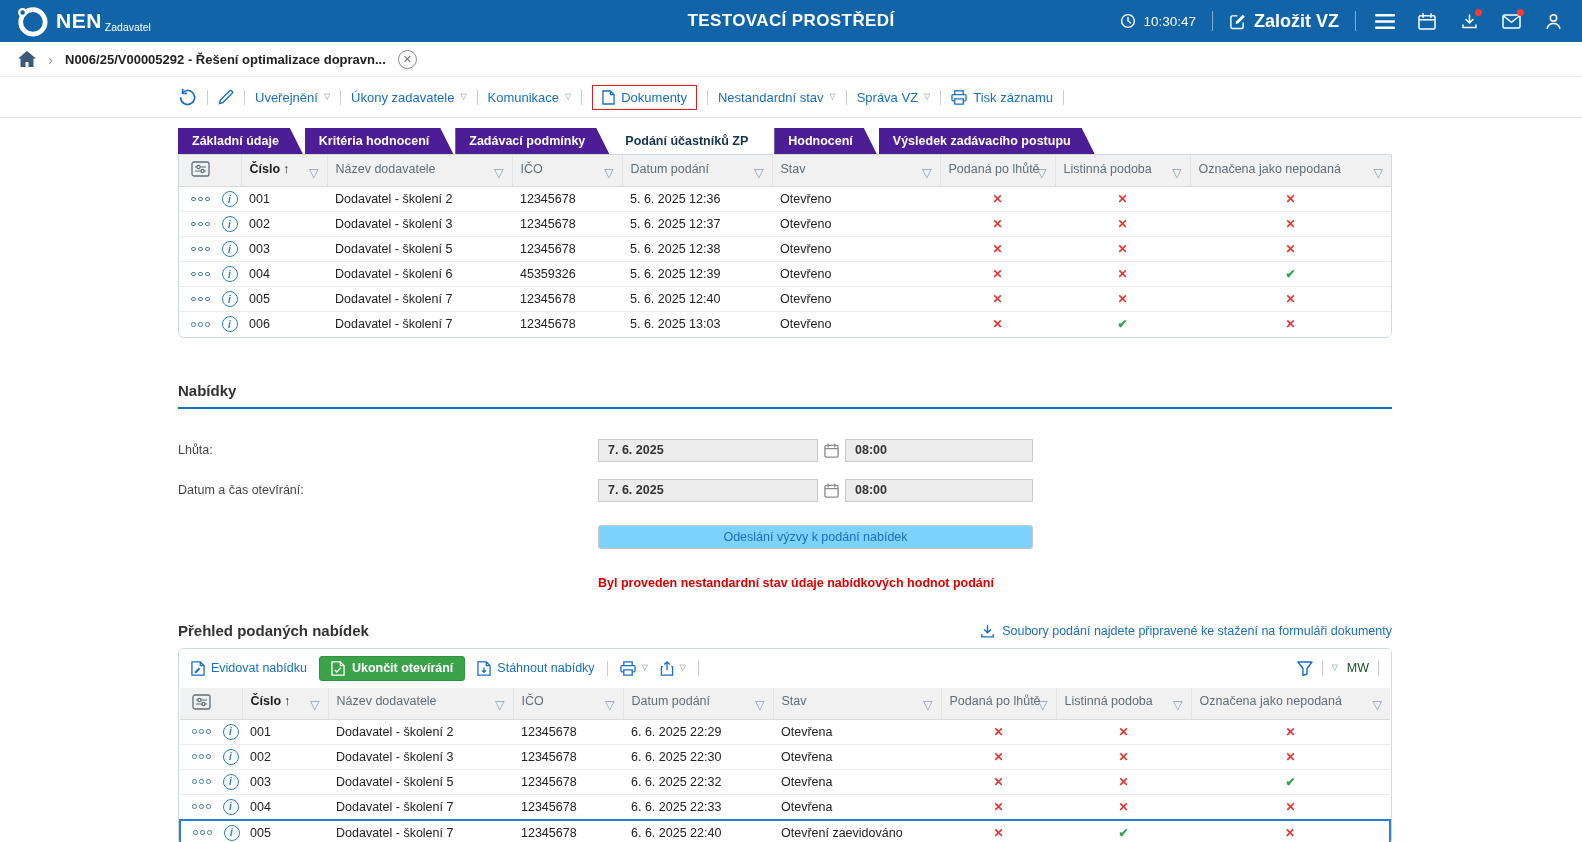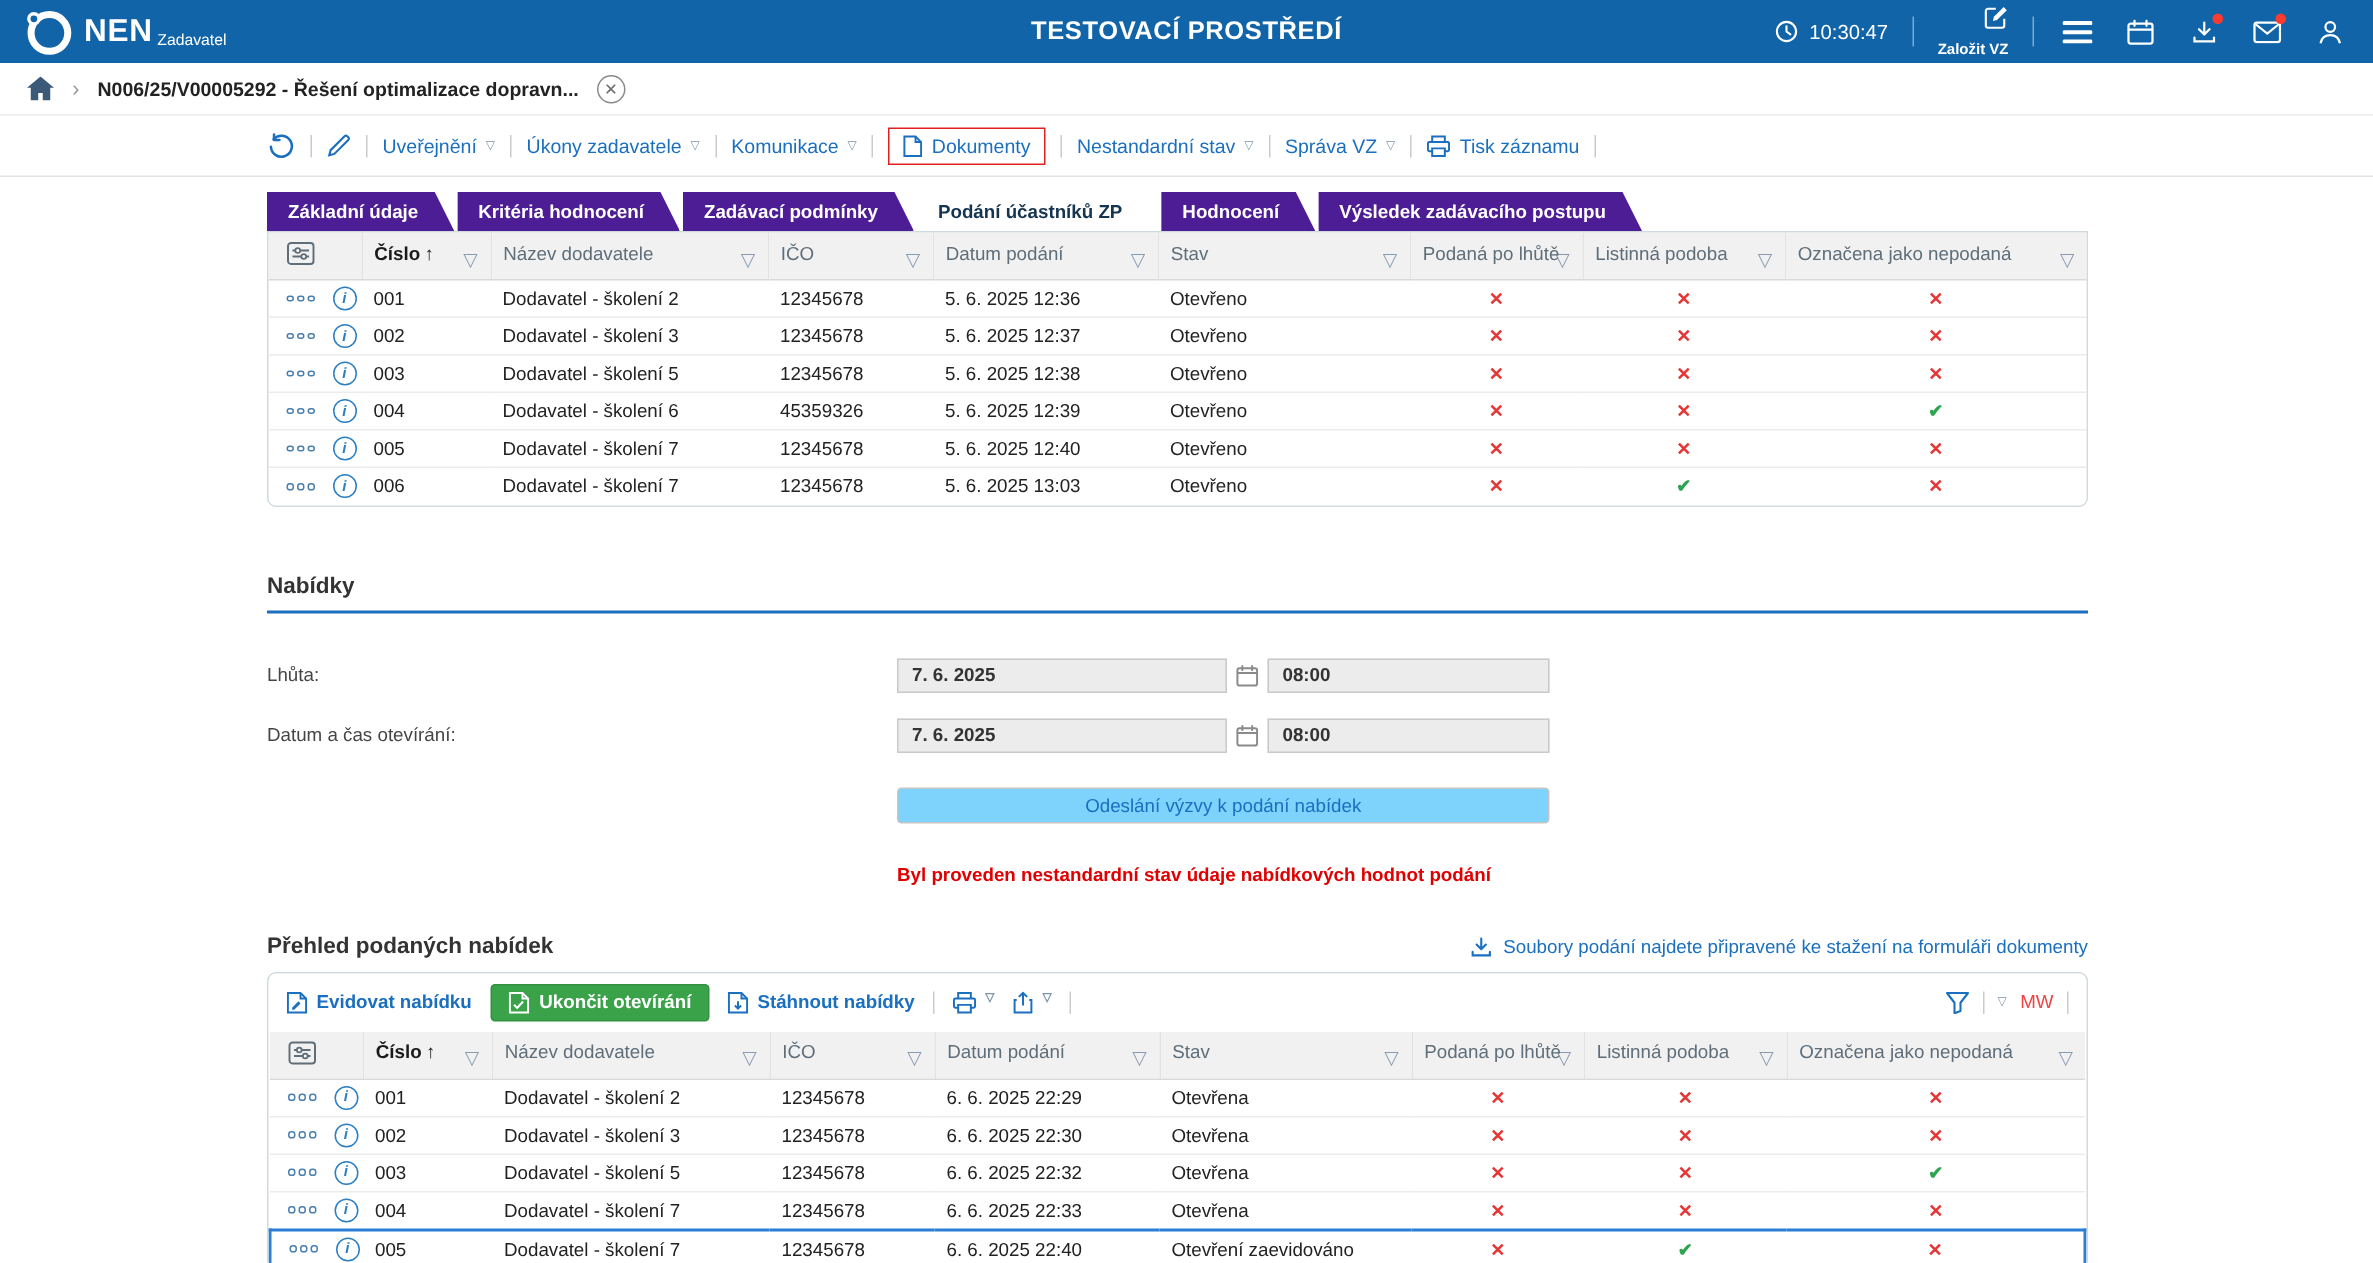--- a/index.html
+++ b/index.html
@@ -9,21 +9,21 @@
 
   
   .topbar { height:42px; background:#1164a7; display:flex; align-items:center; padding:0 16px; position:relative; color:#fff; }
   .brand { display:flex; align-items:center; cursor:pointer; }
   .brand-name { font-size:21px; font-weight:bold; letter-spacing:.5px; margin-left:8px; }
   .brand-sub { font-size:10.5px; margin-left:3px; align-self:flex-end; margin-bottom:4px; }
   .env-title { position:absolute; left:50%; transform:translateX(-50%); font-size:17px; font-weight:bold; letter-spacing:.4px; }
   .topbar-right { margin-left:auto; display:flex; align-items:center; gap:16px; }
   .tb-time { display:flex; align-items:center; gap:7px; font-size:13.5px; }
   .tb-sep { width:1px; height:20px; background:rgba(255,255,255,.45); }
-  .tb-create { background:none; border:none; color:#fff; font-family:inherit; font-weight:bold; font-size:10px; display:flex; align-items:flex-end; gap:8px; cursor:pointer;flex-direction:column; }
+  .tb-create { background:none; border:none; color:#fff; font-family:inherit; font-weight:bold; font-size:18px; display:flex; align-items:center; gap:8px; cursor:pointer; }
   .tb-icon { background:none; border:none; position:relative; width:26px; height:26px; display:flex; align-items:center; justify-content:center; cursor:pointer; }
   .badge-dot { position:absolute; top:1px; right:0; width:7px; height:7px; border-radius:50%; background:#ff3b30; }
 
   
   .breadcrumb { height:35px; display:flex; align-items:center; gap:12px; padding:0 18px; background:#fff; border-bottom:1px solid #ececec; }
   .bc-chev { color:#9a9a9a; font-size:15px; }
   .bc-text { font-weight:bold; font-size:13px; color:#222; cursor:pointer; }
   .bc-close { width:19px; height:19px; border:1.5px solid #8a8a8a; border-radius:50%; color:#6d6d6d; display:flex; align-items:center; justify-content:center; font-size:11px; cursor:pointer; background:#fff; }
 
   
@@ -79,24 +79,24 @@
   .dt-date { flex:1; background:#ececec; border:1px solid #c9c9c9; height:23px; line-height:21px; padding:0 9px; font-weight:bold; font-size:12.5px; color:#333; cursor:text; }
   .cal-btn { background:none; border:none; margin:0 6px; cursor:pointer; }
   .dt-time { width:188px; background:#ececec; border:1px solid #c9c9c9; height:23px; line-height:21px; padding:0 9px; font-weight:bold; font-size:12.5px; color:#333; cursor:text; }
   .send-btn { width:435px; height:24px; background:#7dd3fc; border:1px solid #c5c5c5; border-radius:3px; color:#1a6fbf; font-size:12.5px; font-family:inherit; cursor:pointer; margin-top:6px; }
   .warning { color:#e00000; font-weight:bold; font-size:12.5px; margin-top:10px; }
 
   
   .prehled-head { display:flex; justify-content:space-between; align-items:flex-end; margin:32px 0 9px; }
   .files-link { color:#1a6fbf; font-size:12.5px; display:inline-flex; align-items:center; gap:7px; cursor:pointer; text-decoration:none; }
   .grid-toolbar { display:flex; align-items:center; gap:12px; padding:7px 12px; background:#fff; }
-  .gt-link { color:#1a6fbf; font-size:12.5px; display:inline-flex; gap:6px; cursor:pointer; text-decoration:none; white-space:nowrap;font-weight:bold; }
+  .gt-link { color:#1a6fbf; font-size:12.5px; display:inline-flex; align-items:center; gap:6px; cursor:pointer; text-decoration:none; white-space:nowrap; }
   .green-btn { background:#3aa34a; border:1px solid #31913f; border-radius:3px; color:#fff; font-weight:bold; font-size:12.5px; font-family:inherit; padding:4px 11px; display:inline-flex; align-items:center; gap:7px; cursor:pointer; }
   .gt-right { margin-left:auto; display:flex; align-items:center; gap:9px; }
-  .mw-link { color:#ef4444; font-size:12.5px; cursor:pointer; }
+  .mw-link { color:#14532d; font-size:12.5px; cursor:pointer; }
 </style>
 </head>
 <body>
 
 <header class="topbar">
   <div class="brand">
     <span>
       <svg width="32" height="32" viewBox="0 0 34 34">
           <circle cx="18" cy="18" r="13" fill="none" stroke="#fff" stroke-width="5"></circle>
           <circle cx="7" cy="8" r="3.6" fill="#1164a7" stroke="#fff" stroke-width="2.4"></circle>

